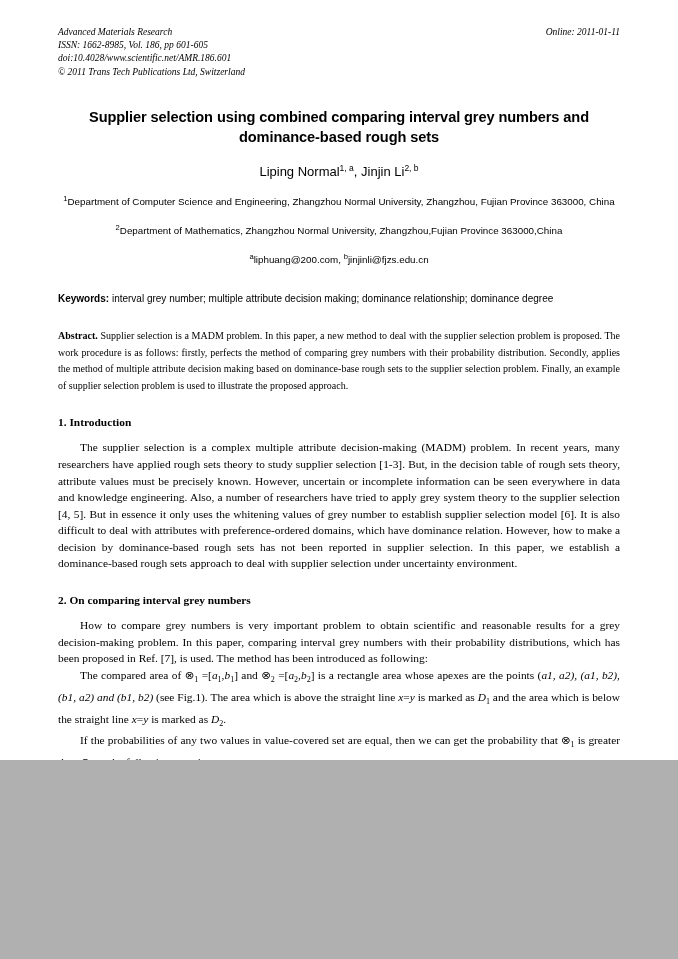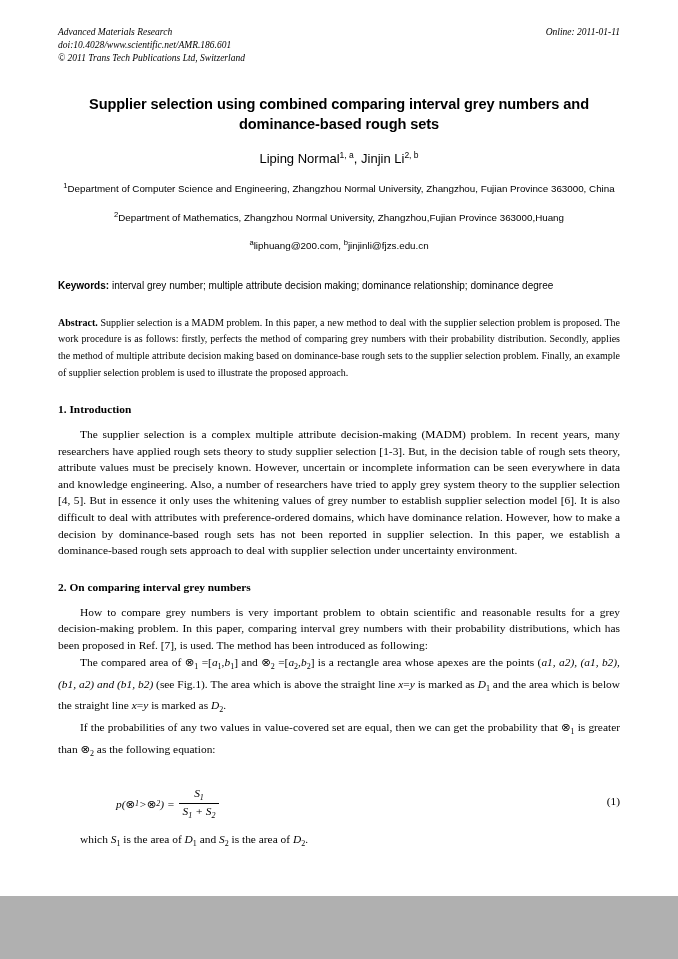--- a/index.html
+++ b/index.html
@@ -2,21 +2,21 @@
 <html><head>
 <meta charset="utf-8">
 <style>
   html, body {
     margin: 0;
     padding: 0;
     background: #b0b0b0;
   }
   .page {
     width: 678px;
-    height: 896px;
+    height: 760px;
     background: #ffffff;
     margin: 0 auto;
     position: relative;
     box-sizing: border-box;
     padding: 26px 58px 30px 58px;
     font-family: "Liberation Serif", serif;
     color: #000000;
     overflow: hidden;
   }
   
@@ -154,36 +154,37 @@
   .after-eq { margin-top: 14px; }
   .sym { font-family: "DejaVu Sans", sans-serif; font-style: normal; }
 </style>
 </head>
 <body>
 
 <div class="page">
 
   <div class="header">
     <span class="left">Advanced Materials Research</span>
+    <span class="left">ISSN: 1662-8985, Vol. 186, pp 601-605</span>
     <span class="left">doi:10.4028/www.scientific.net/AMR.186.601</span>
     <span class="left">© 2011 Trans Tech Publications Ltd, Switzerland</span>
     <span class="right">Online: 2011-01-11</span>
   </div>
 
   <h1 class="title">Supplier selection using combined comparing interval grey numbers and dominance-based rough sets</h1>
 
   <div class="authors">
     <span>Liping Normal</span><sup>1, a</sup><span>, </span><span>Jinjin Li</span><sup>2, b</sup>
   </div>
 
   <div class="affil">
     <sup>1</sup><span>Department of Computer Science and Engineering, Zhangzhou Normal University, Zhangzhou, Fujian Province 363000, China</span>
   </div>
   <div class="affil affil2">
-    <sup>2</sup><span>Department of Mathematics, Zhangzhou Normal University, Zhangzhou,Fujian Province 363000,Huang</span>
+    <sup>2</sup><span>Department of Mathematics, Zhangzhou Normal University, Zhangzhou,Fujian Province 363000,China</span>
   </div>
 
   <div class="emails">
     <sup>a</sup><span>liphuang@200.com, </span><sup>b</sup><span>jinjinli@fjzs.edu.cn</span>
   </div>
 
   <div class="keywords">
     <b>Keywords:</b><span> interval grey number; multiple attribute decision making; dominance relationship; dominance degree</span>
   </div>
 

